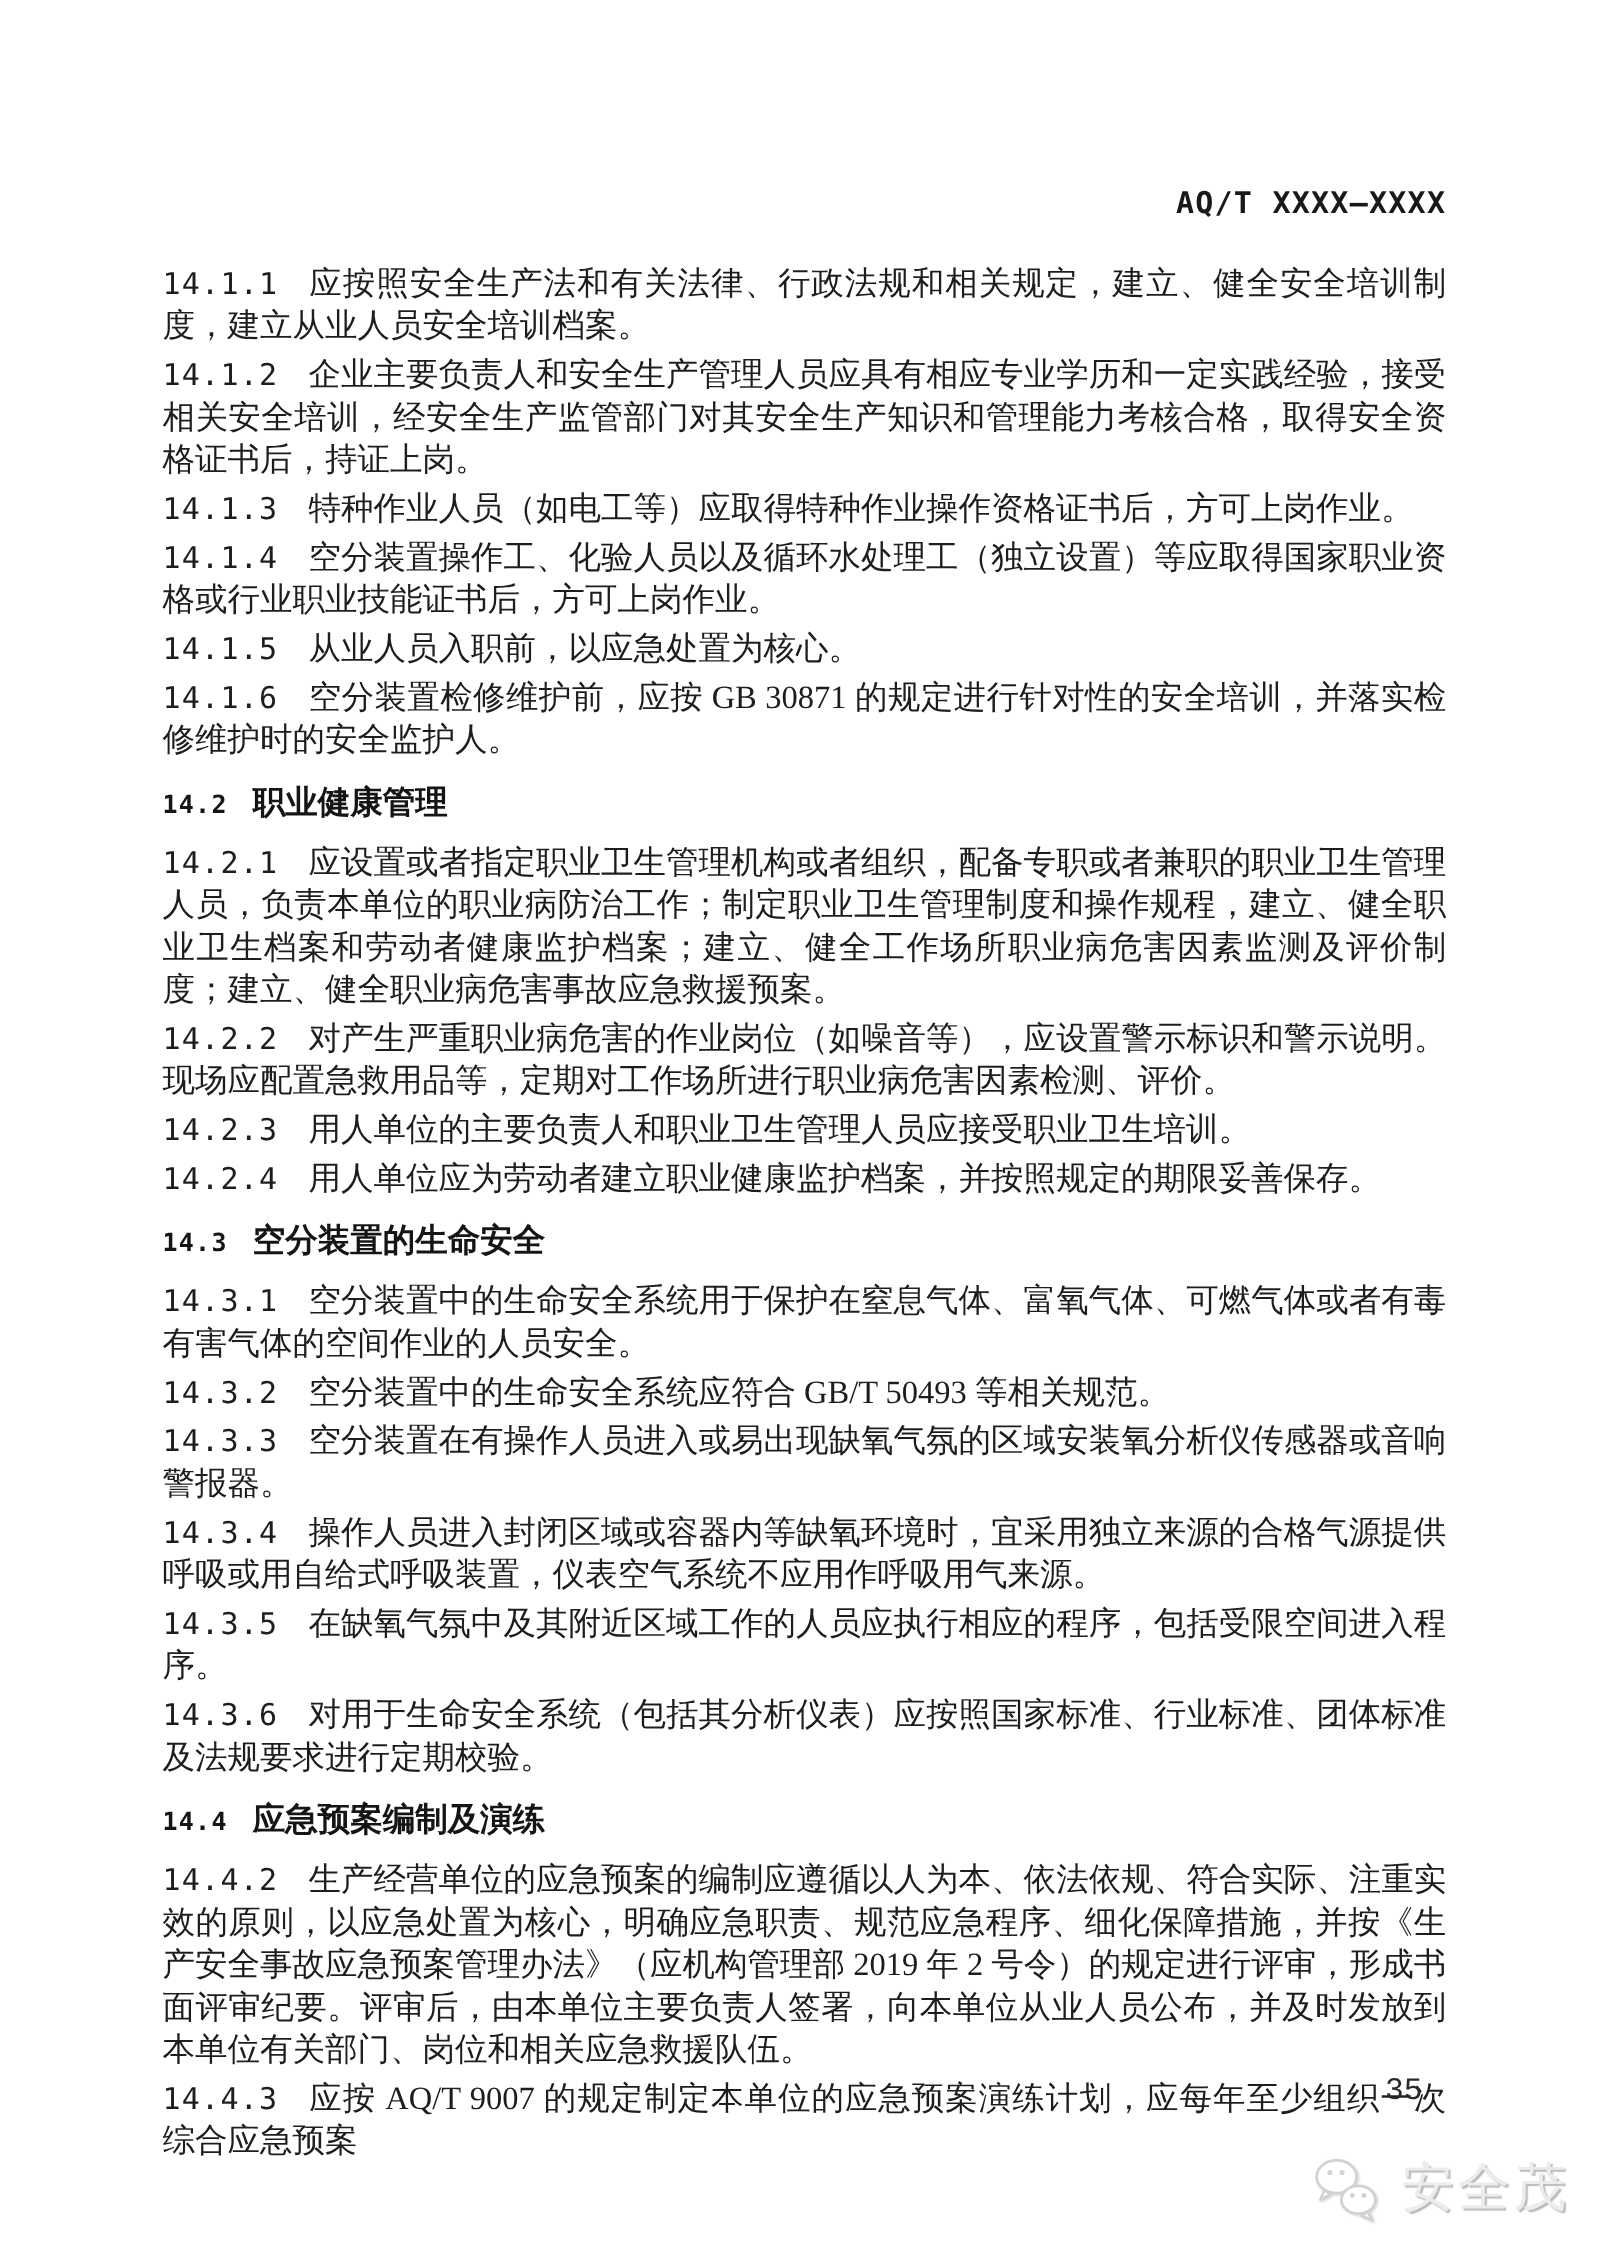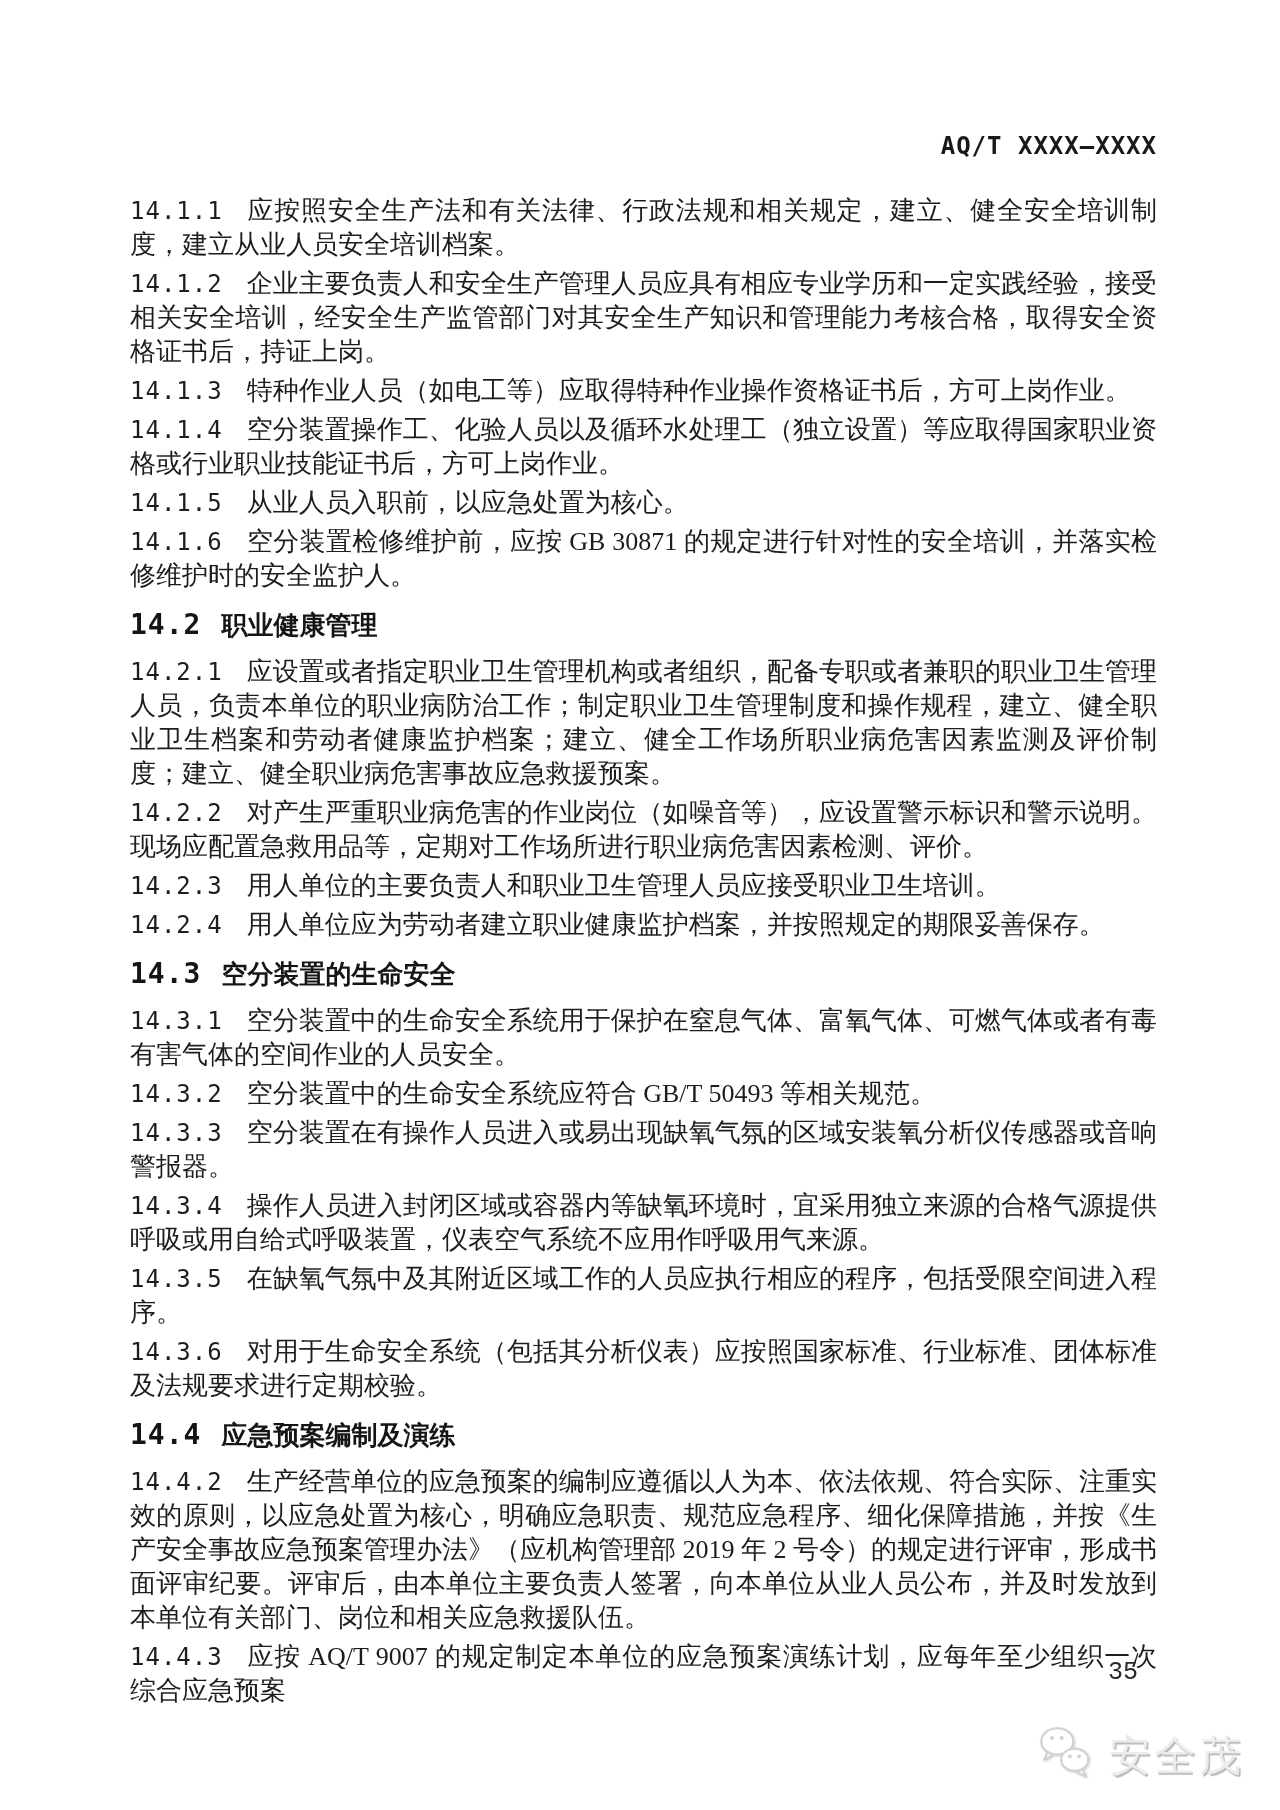--- a/index.html
+++ b/index.html
@@ -8,21 +8,21 @@
     width: 1280px;
     height: 1810px;
     background: #ffffff;
     overflow: hidden;
     font-family: "Liberation Serif", "DejaVu Serif", serif;
     color: #1d1d1d;
   }
   .content {
     position: absolute;
     left: 130px;
-    top: 132px;
+    top: 148px;
     width: 1027px;
   }
   .doc-header {
     text-align: right;
     font-family: "DejaVu Sans Mono", monospace;
     font-size: 24px;
     font-weight: bold;
     letter-spacing: 1px;
     line-height: 28px;
     margin: 0 0 34px 0;
@@ -44,40 +44,40 @@
   .heading {
     font-family: "Liberation Sans", "DejaVu Sans", sans-serif;
     font-weight: bold;
     font-size: 26px;
     line-height: 34px;
     margin: 15px 0 13px 0;
     color: #151515;
   }
   .heading .num {
     font-family: "DejaVu Sans Mono", monospace;
-    font-size: 28px;
+    font-size: 20px;
     letter-spacing: 1px;
     margin-right: 20px;
     white-space: nowrap;
   }
   .page-number {
     position: absolute;
     top: 1658px;
     right: 142px;
     font-size: 25px;
     line-height: 30px;
     font-family: Liberation Mono, monospace;
     color: #2a2a2a;
   }
   .footer-logo {
     position: absolute;
-    right: 36px;
+    right: 24px;
     bottom: 26px;
     display: flex;
-    align-items: flex-end;
+    align-items: flex-start;
     gap: 12px;
   }
   .wechat-icon {
     width: 62px;
     height: 62px;
     filter: drop-shadow(1px 1px 1px rgba(130,130,130,0.35));
   }
   .logo-text {
     font-family: "Liberation Sans", "DejaVu Sans", sans-serif;
     font-size: 42px;

